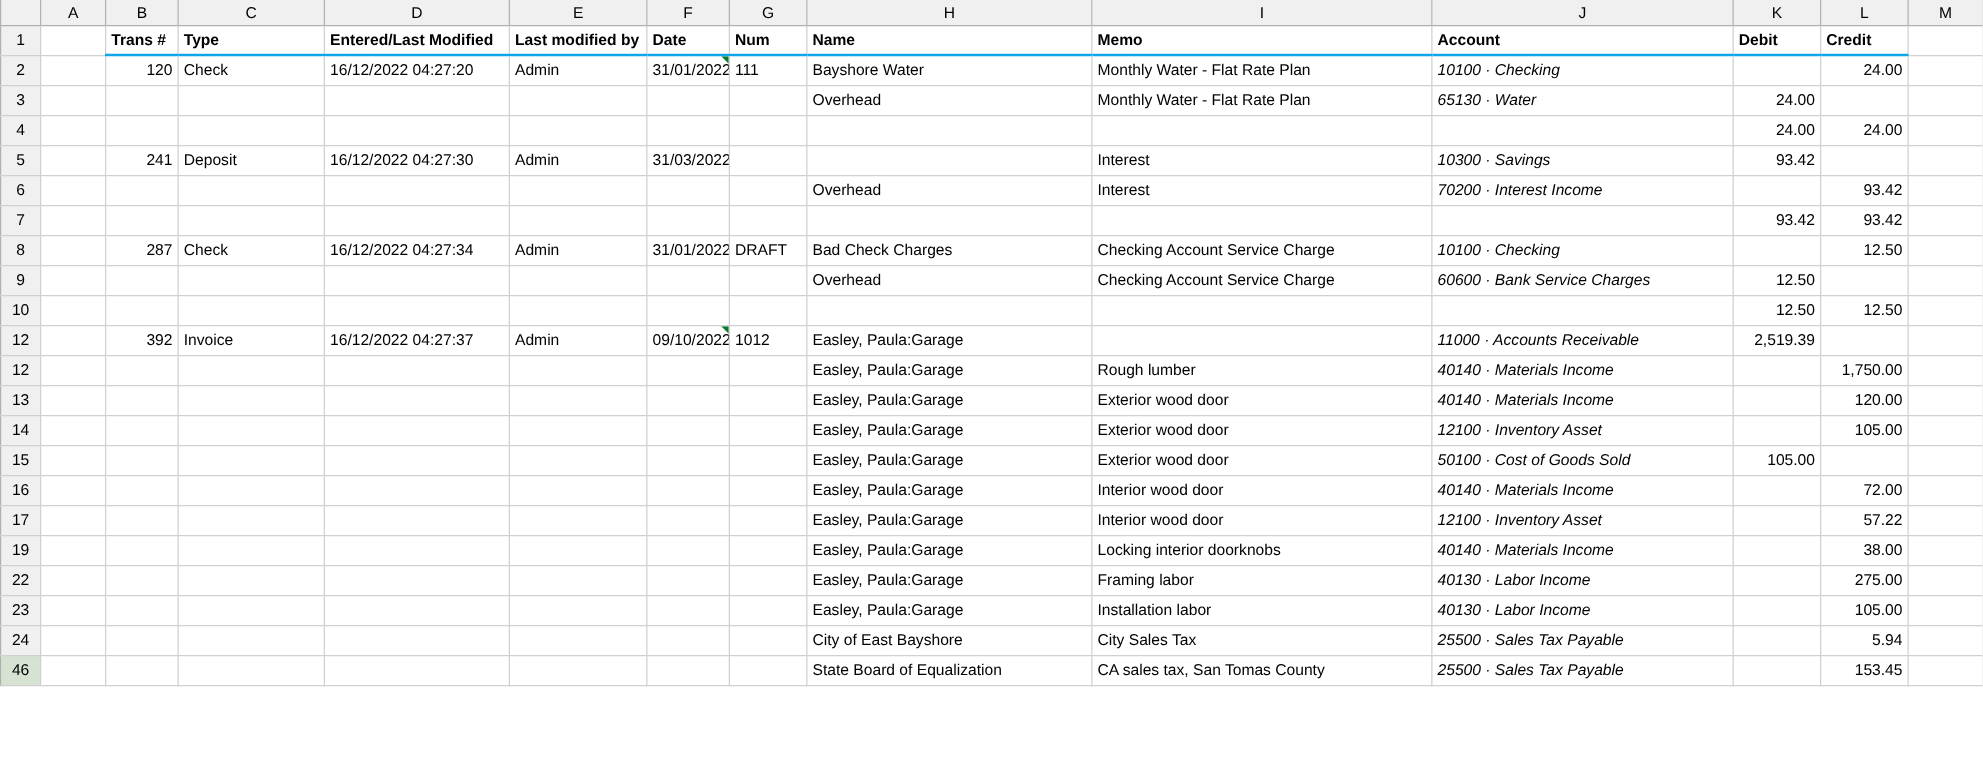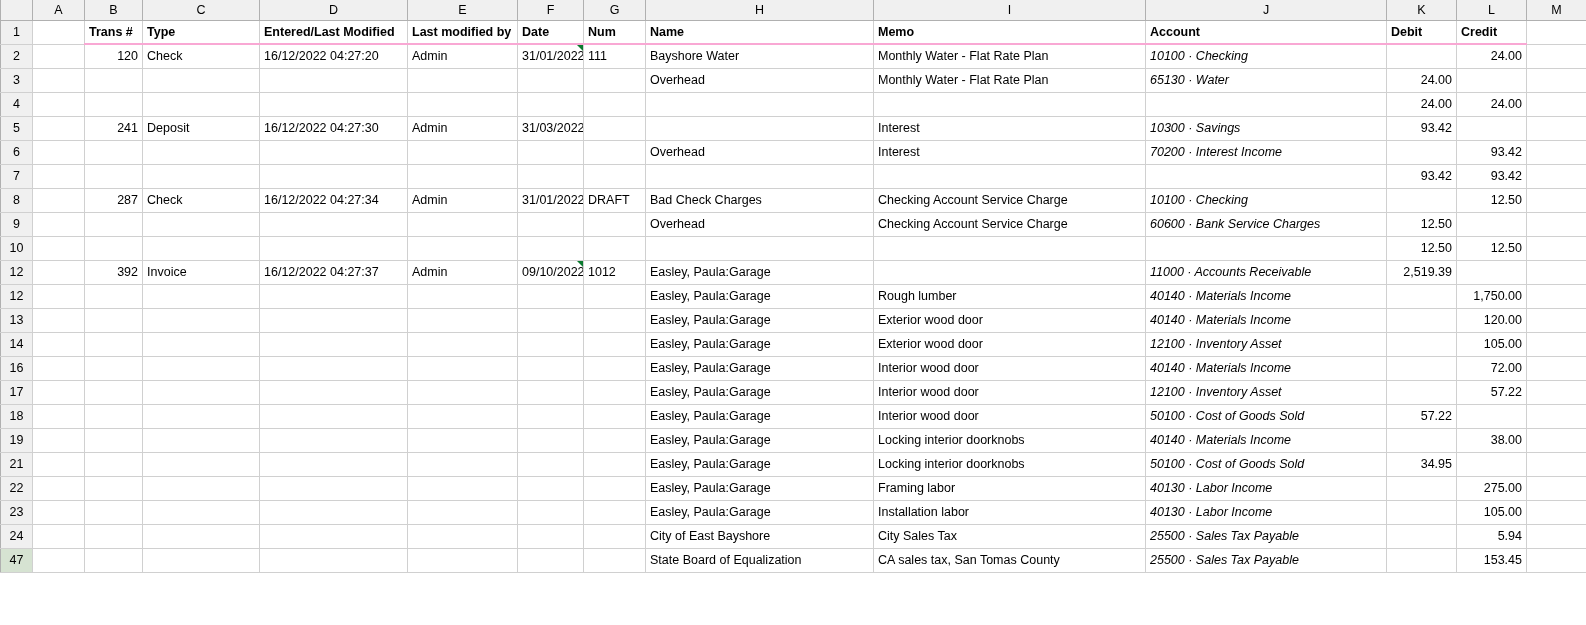--- a/index.html
+++ b/index.html
@@ -71,21 +71,21 @@
   col.c-L  { width: 70px; }
   col.c-M  { width: 60px; }
 
   .num { text-align: right; }
 
   
   td.data { border-right: 1px solid transparent; border-bottom: 1px solid transparent; }
 
   
   tr.r1 td.data { font-weight: bold; text-align: left; }
-  tr.r1 td.hdr-under { border-bottom: 2px solid #f9a8d4; }
+  tr.r1 td.hdr-under { border-bottom: 2px solid #0ea5e9; }
   tr.r1 td.left { text-align: left; }
 
   
   .vdash-left { border-left: 1px dashed #9a9a9a; font-style: italic; }
   .vdash-right { border-right: 1px dashed #9a9a9a; }
   .ul-bot { border-bottom: 1px solid #000; }
 
   
   .notemark { position: relative; }
   .notemark::after {
@@ -357,20 +357,36 @@
           <td class="data num"></td>
           <td class="data  vdash-right"></td>
           <td class="data ">Easley, Paula:Garage</td>
           <td class="data ">Exterior wood door</td>
           <td class="data  vdash-left">12100 · Inventory Asset</td>
           <td class="data num"></td>
           <td class="data num">105.00</td>
           <td class="data"></td>
         </tr>
         <tr>
+          <td class="rowhdr">15</td>
+          <td class="data"></td>
+          <td class="data num"></td>
+          <td class="data "></td>
+          <td class="data "></td>
+          <td class="data "></td>
+          <td class="data num"></td>
+          <td class="data  vdash-right"></td>
+          <td class="data ">Easley, Paula:Garage</td>
+          <td class="data ">Exterior wood door</td>
+          <td class="data  vdash-left">50100 · Cost of Goods Sold</td>
+          <td class="data num">105.00</td>
+          <td class="data num"></td>
+          <td class="data"></td>
+        </tr>
+        <tr>
           <td class="rowhdr">16</td>
           <td class="data"></td>
           <td class="data num"></td>
           <td class="data "></td>
           <td class="data "></td>
           <td class="data "></td>
           <td class="data num"></td>
           <td class="data  vdash-right"></td>
           <td class="data ">Easley, Paula:Garage</td>
           <td class="data ">Interior wood door</td>
@@ -389,65 +405,33 @@
           <td class="data num"></td>
           <td class="data  vdash-right"></td>
           <td class="data ">Easley, Paula:Garage</td>
           <td class="data ">Interior wood door</td>
           <td class="data  vdash-left">12100 · Inventory Asset</td>
           <td class="data num"></td>
           <td class="data num">57.22</td>
           <td class="data"></td>
         </tr>
         <tr>
-          <td class="rowhdr">18</td>
-          <td class="data"></td>
-          <td class="data num"></td>
-          <td class="data "></td>
-          <td class="data "></td>
-          <td class="data "></td>
-          <td class="data num"></td>
-          <td class="data  vdash-right"></td>
-          <td class="data ">Easley, Paula:Garage</td>
-          <td class="data ">Interior wood door</td>
-          <td class="data  vdash-left">50100 · Cost of Goods Sold</td>
-          <td class="data num">57.22</td>
-          <td class="data num"></td>
-          <td class="data"></td>
-        </tr>
-        <tr>
           <td class="rowhdr">19</td>
           <td class="data"></td>
           <td class="data num"></td>
           <td class="data "></td>
           <td class="data "></td>
           <td class="data "></td>
           <td class="data num"></td>
           <td class="data  vdash-right"></td>
           <td class="data ">Easley, Paula:Garage</td>
           <td class="data ">Locking interior doorknobs</td>
           <td class="data  vdash-left">40140 · Materials Income</td>
           <td class="data num"></td>
           <td class="data num">38.00</td>
-          <td class="data"></td>
-        </tr>
-        <tr>
-          <td class="rowhdr">21</td>
-          <td class="data"></td>
-          <td class="data num"></td>
-          <td class="data "></td>
-          <td class="data "></td>
-          <td class="data "></td>
-          <td class="data num"></td>
-          <td class="data  vdash-right"></td>
-          <td class="data ">Easley, Paula:Garage</td>
-          <td class="data ">Locking interior doorknobs</td>
-          <td class="data  vdash-left">50100 · Cost of Goods Sold</td>
-          <td class="data num">34.95</td>
-          <td class="data num"></td>
           <td class="data"></td>
         </tr>
         <tr>
           <td class="rowhdr">22</td>
           <td class="data"></td>
           <td class="data num"></td>
           <td class="data "></td>
           <td class="data "></td>
           <td class="data "></td>
           <td class="data num"></td>
@@ -485,21 +469,21 @@
           <td class="data num"></td>
           <td class="data  vdash-right"></td>
           <td class="data ">City of East Bayshore</td>
           <td class="data ">City Sales Tax</td>
           <td class="data  vdash-left">25500 · Sales Tax Payable</td>
           <td class="data num"></td>
           <td class="data num">5.94</td>
           <td class="data"></td>
         </tr>
         <tr class="row-partial">
-          <td class="rowhdr selhdr">47</td>
+          <td class="rowhdr selhdr">46</td>
           <td class="data"></td>
           <td class="data num"></td>
           <td class="data "></td>
           <td class="data "></td>
           <td class="data "></td>
           <td class="data num"></td>
           <td class="data  vdash-right"></td>
           <td class="data ">State Board of Equalization</td>
           <td class="data ">CA sales tax, San Tomas County</td>
           <td class="data  vdash-left">25500 · Sales Tax Payable</td>

